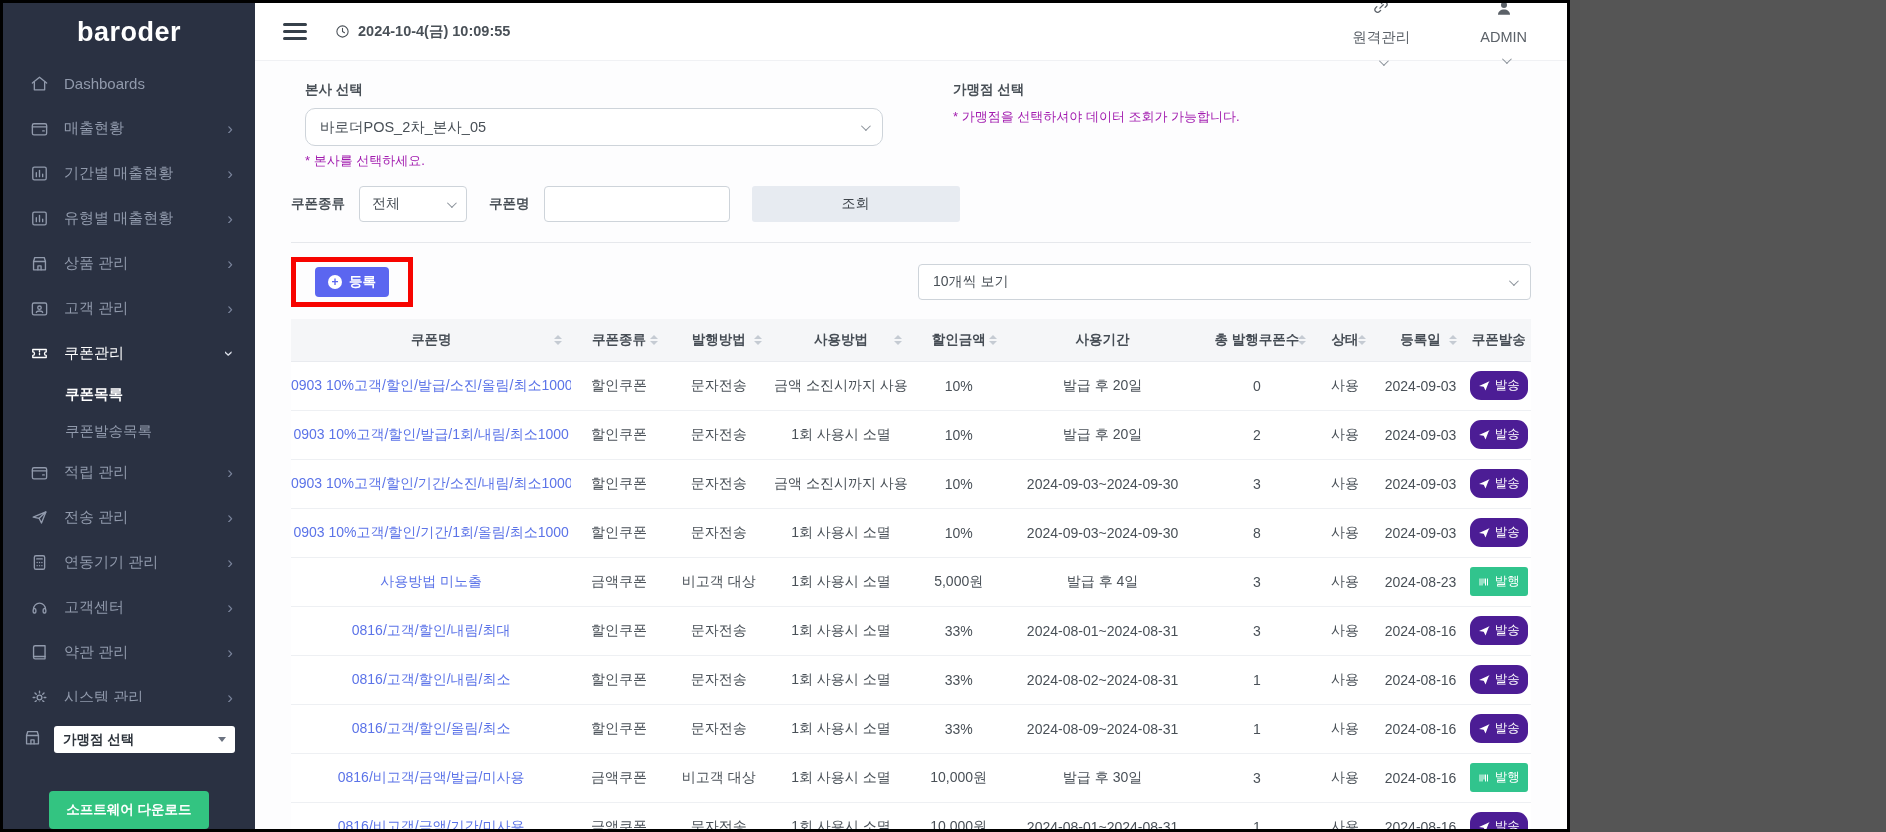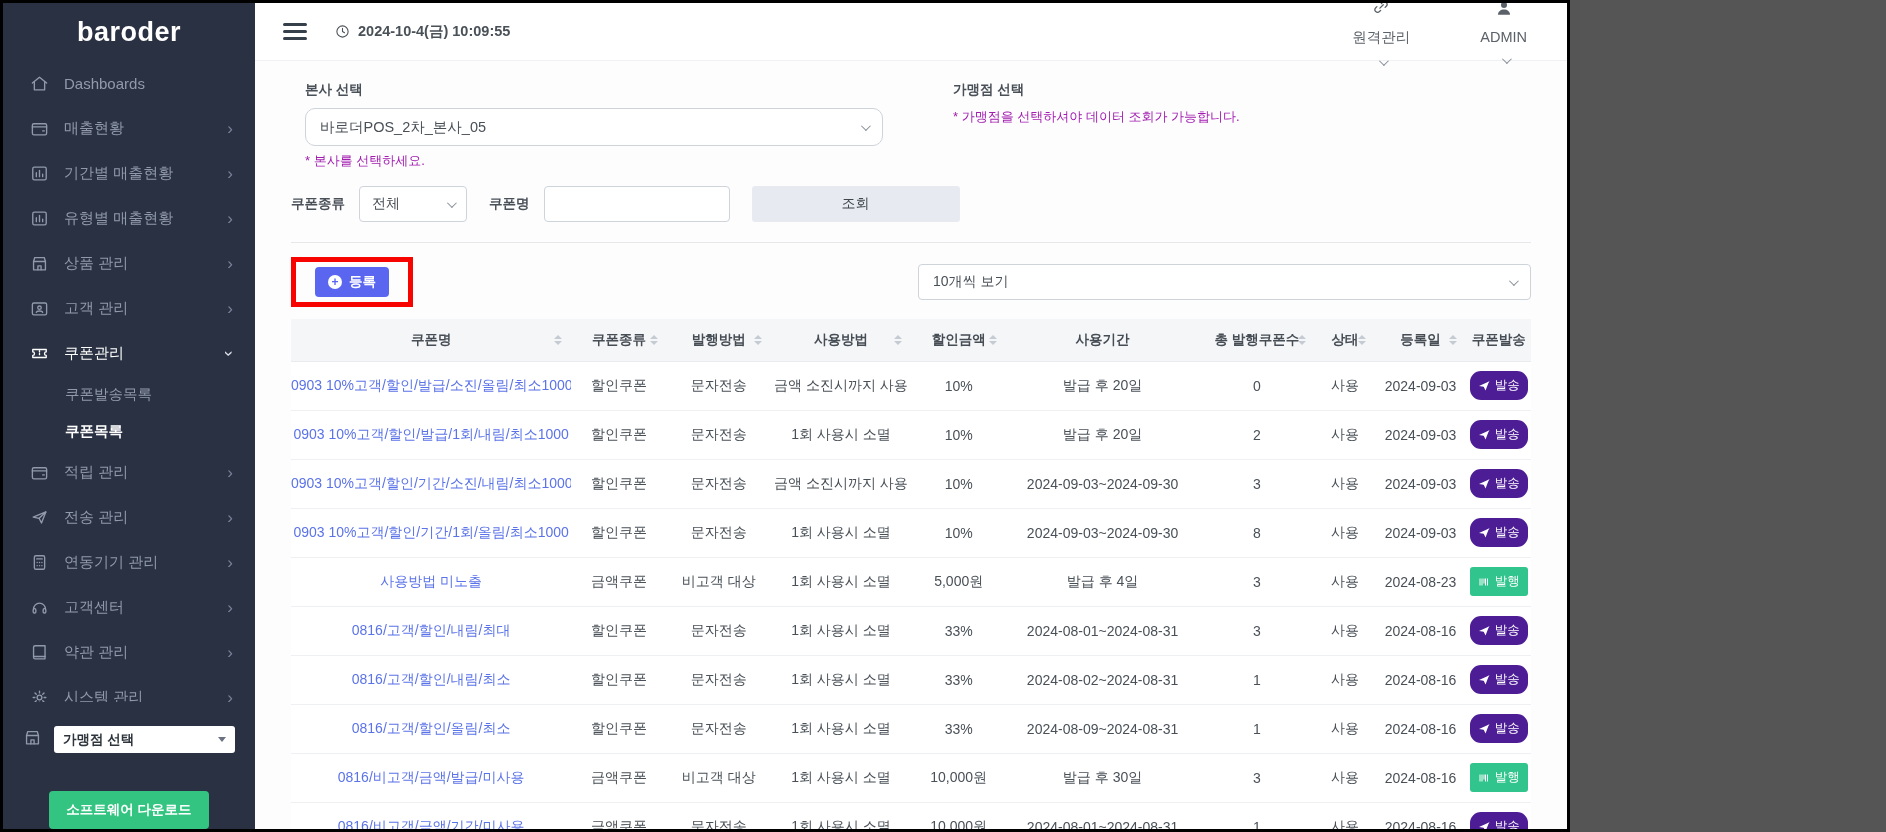--- a/index.html
+++ b/index.html
@@ -149,22 +149,22 @@
         <div class="nav-item active">
           <span class="ic">
             <svg viewBox="0 0 24 24" fill="none" stroke="currentColor" stroke-width="1.7" stroke-linecap="round" stroke-linejoin="round">
               <path d="M3.5 7h17v3a2.2 2.2 0 0 0 0 4.4V17h-17v-2.6a2.2 2.2 0 0 0 0-4.4z"></path>
               <path d="M12 8.5v1.5m0 2v1.5"></path>
             </svg>
           </span>
           <span>쿠폰관리</span>
           <span class="arr">›</span>
         </div>
+        <div class="sub-item active">쿠폰목록</div>
         <div class="sub-item">쿠폰발송목록</div>
-        <div class="sub-item active">쿠폰목록</div>
         <div class="nav-item">
           <span class="ic">
             <svg viewBox="0 0 24 24" fill="none" stroke="currentColor" stroke-width="1.7" stroke-linecap="round" stroke-linejoin="round">
               <rect x="3" y="6" width="18" height="14" rx="2"></rect>
               <path d="M3 10h18"></path>
               <path d="M16 15h2"></path>
             </svg>
           </span>
           <span>적립 관리</span>
           <span class="arr">›</span>

